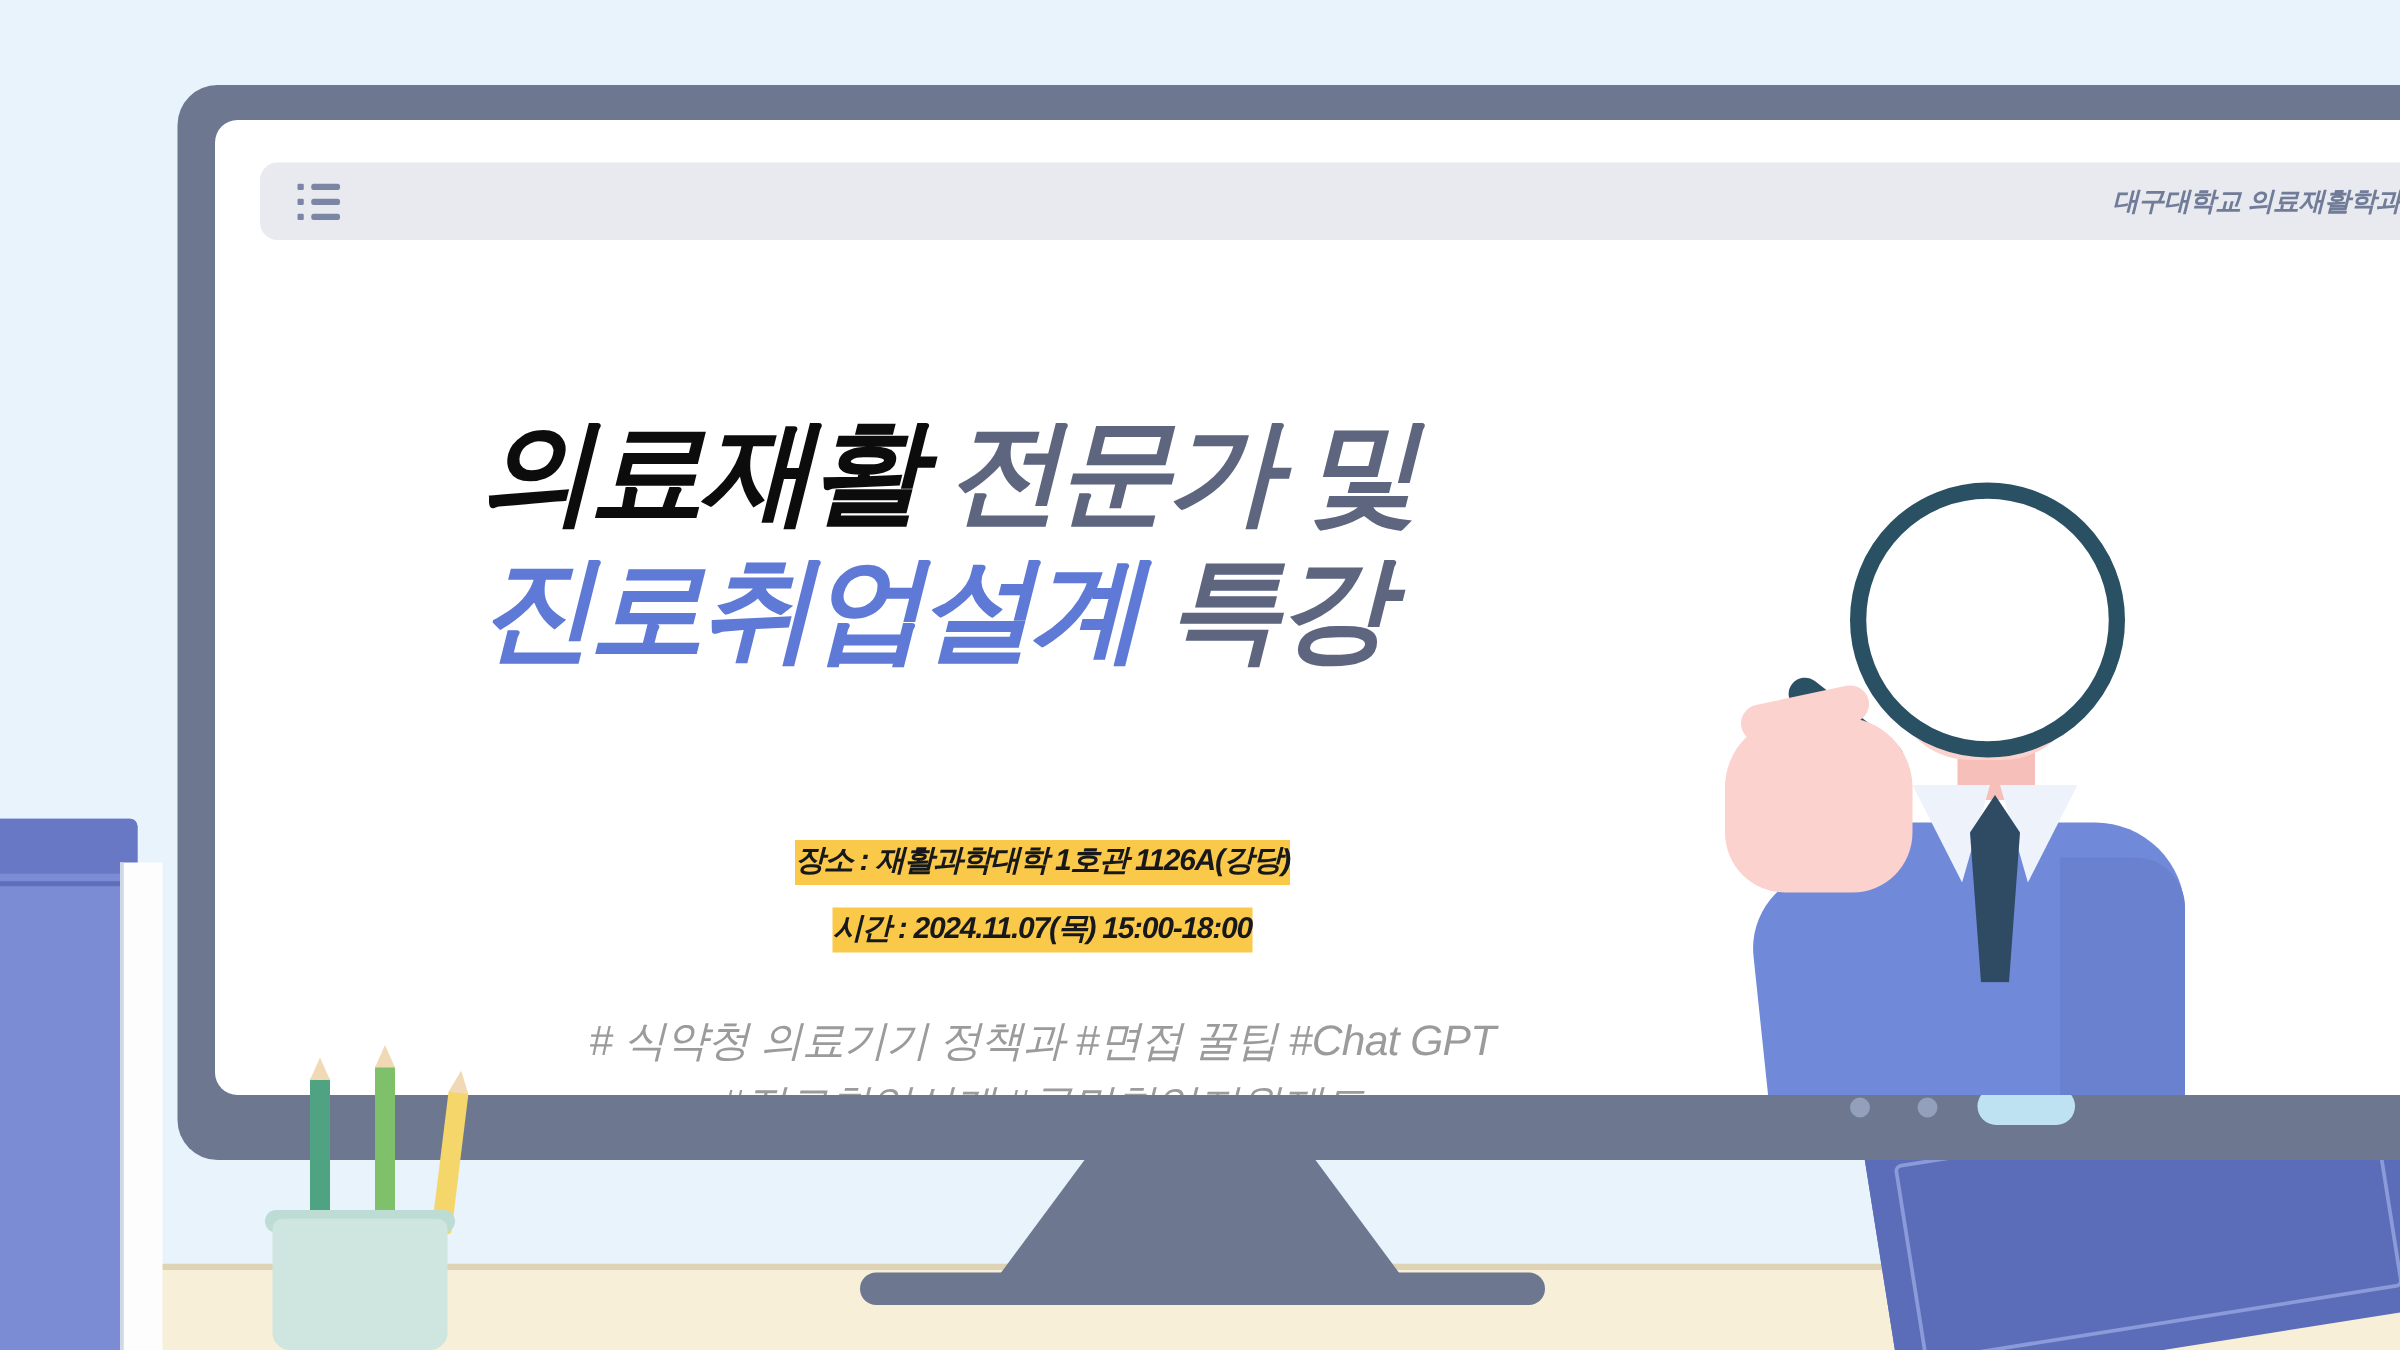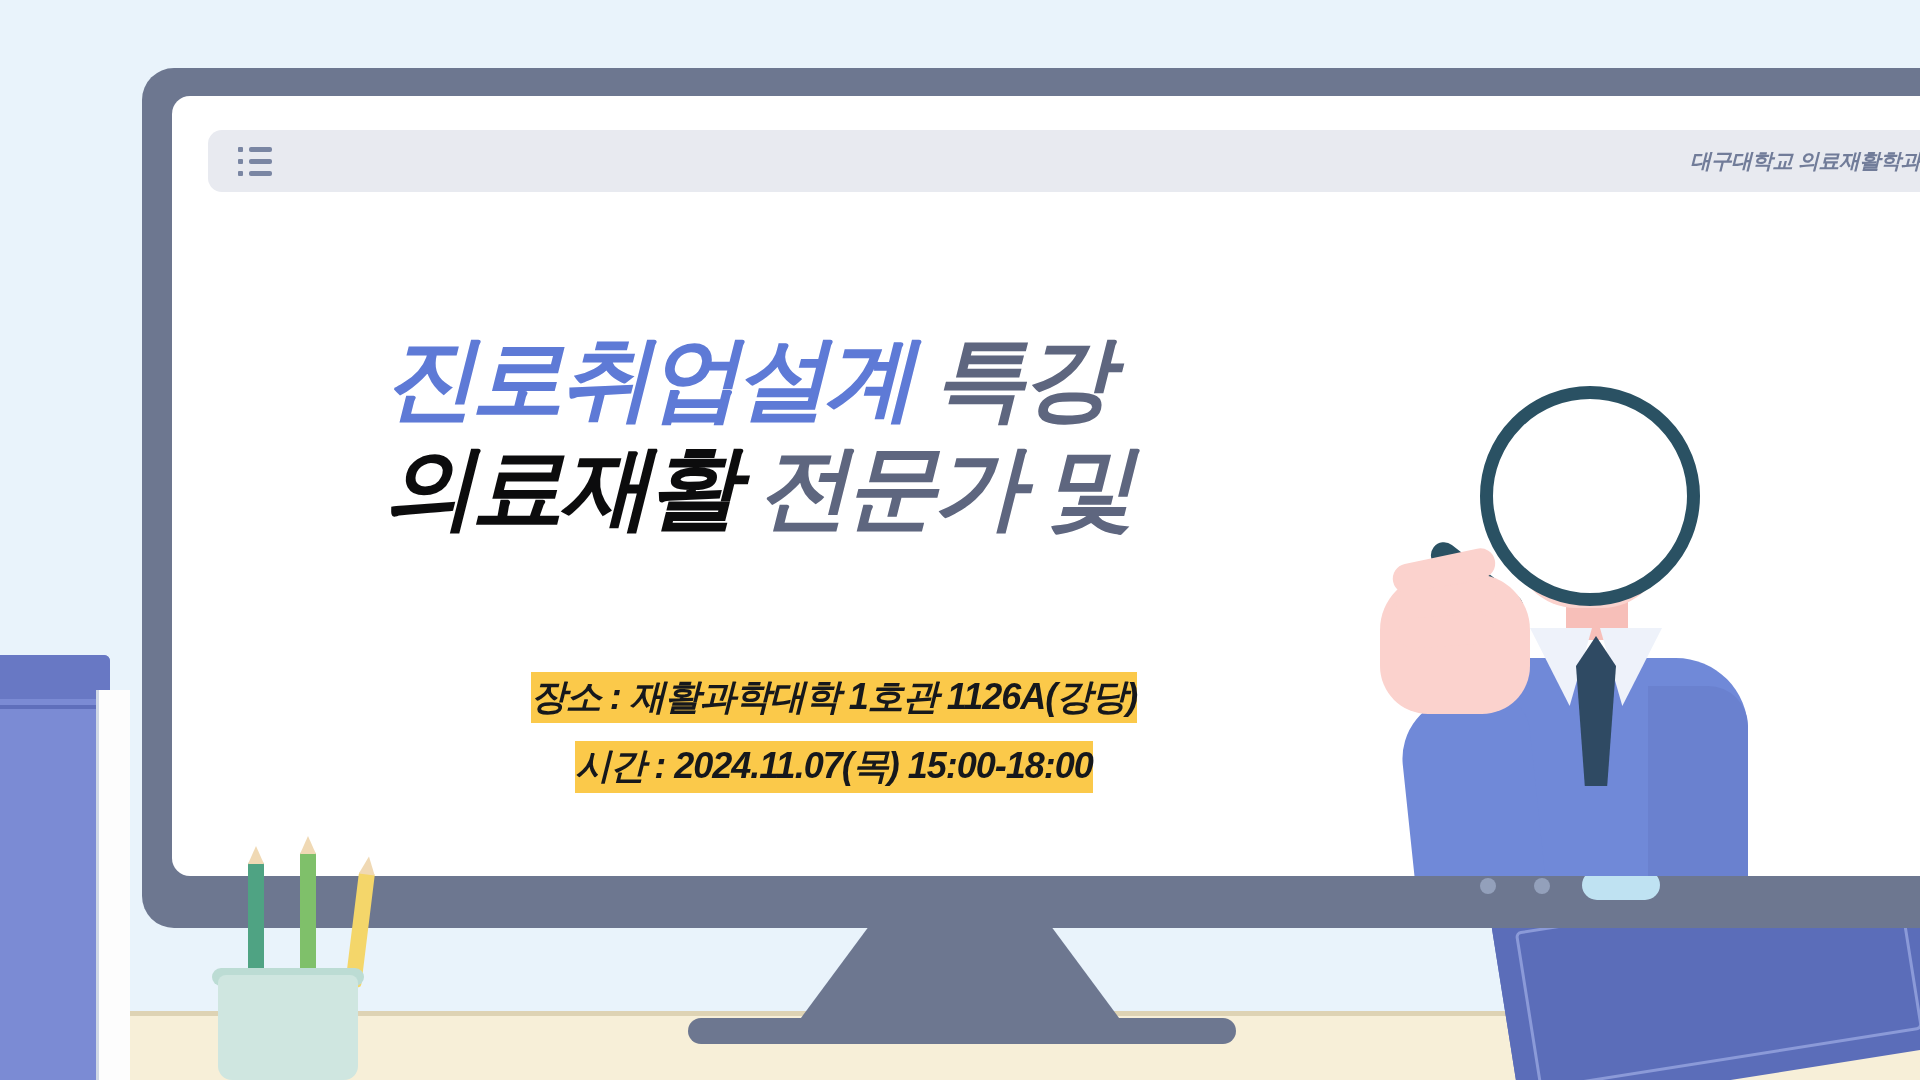--- a/index.html
+++ b/index.html
@@ -68,21 +68,21 @@
   }
 
   .headline{ position:absolute; left:212px; top:228px; width:900px; }
   .hl-line{ font-size:92px; font-weight:bold; letter-spacing:-4px; line-height:1.18; white-space:nowrap; }
   .hl-k{ color:#0c0c0d; }
   .hl-g{ color:#5e667f; }
   .hl-b{ color:#5e7ad6; }
 
   .infobox{ position:absolute; left:212px; top:576px; width:900px; text-align:center; }
   .info-line{ display:inline-block; background:#fbc94a; color:#16181c;
-     font-size:36px; font-weight:bold; letter-spacing:-1px; padding:2px 0 4px; line-height:1.26; }
+     font-size:24px; font-weight:bold; letter-spacing:-1px; padding:2px 0 4px; line-height:1.26; }
   .info-wrap2{ margin-top:18px; }
 
   .tags{ position:absolute; left:212px; top:712px; width:900px; text-align:center;
      color:#9b9b9b; font-size:34px; line-height:1.5; letter-spacing:-.5px; font-weight:500; }
 
   
   .illu{ position:absolute; left:1190px; top:300px; width:520px; height:520px; }
   .glass-ring{ position:absolute; left:118px; top:-10px; width:220px; height:220px;
      border:13px solid #2a5163; border-radius:50%; background:#ffffff; }
   .glass-handle{ position:absolute; left:60px; top:172px; width:110px; height:26px;
@@ -181,34 +181,38 @@
           <span class="r3">
               <i></i>
               <b></b>
             </span>
         </div>
         <div class="topbar-title">대구대학교 의료재활학과</div>
       </div>
 
       <div class="headline">
         <div class="hl-line">
+          <span class="hl-k">의료재활</span>
+          <span class="hl-g">전문가 및</span>
+        </div>
+        <div class="hl-line">
           <span class="hl-b">진로취업설계</span>
           <span class="hl-g">특강</span>
         </div>
-        <div class="hl-line">
-          <span class="hl-k">의료재활</span>
-          <span class="hl-g">전문가 및</span>
-        </div>
       </div>
 
       <div class="infobox">
         <div><span class="info-line">장소 : 재활과학대학 1호관 1126A(강당)</span></div>
         <div class="info-wrap2"><span class="info-line">시간 : 2024.11.07(목) 15:00-18:00</span></div>
       </div>
 
+      <div class="tags">
+        <div># 식약청 의료기기 정책과 #면접 꿀팁 #Chat GPT</div>
+        <div>#진로취업설계 #국민취업지원제도</div>
+      </div>
 
       <div class="illu">
         <div class="body"></div>
         <div class="bodyShade"></div>
         <div class="neck"></div>
         <div class="collarL"></div>
         <div class="collarR"></div>
         <div class="tie"></div>
         <div class="head"></div>
         <div class="ear"></div>

